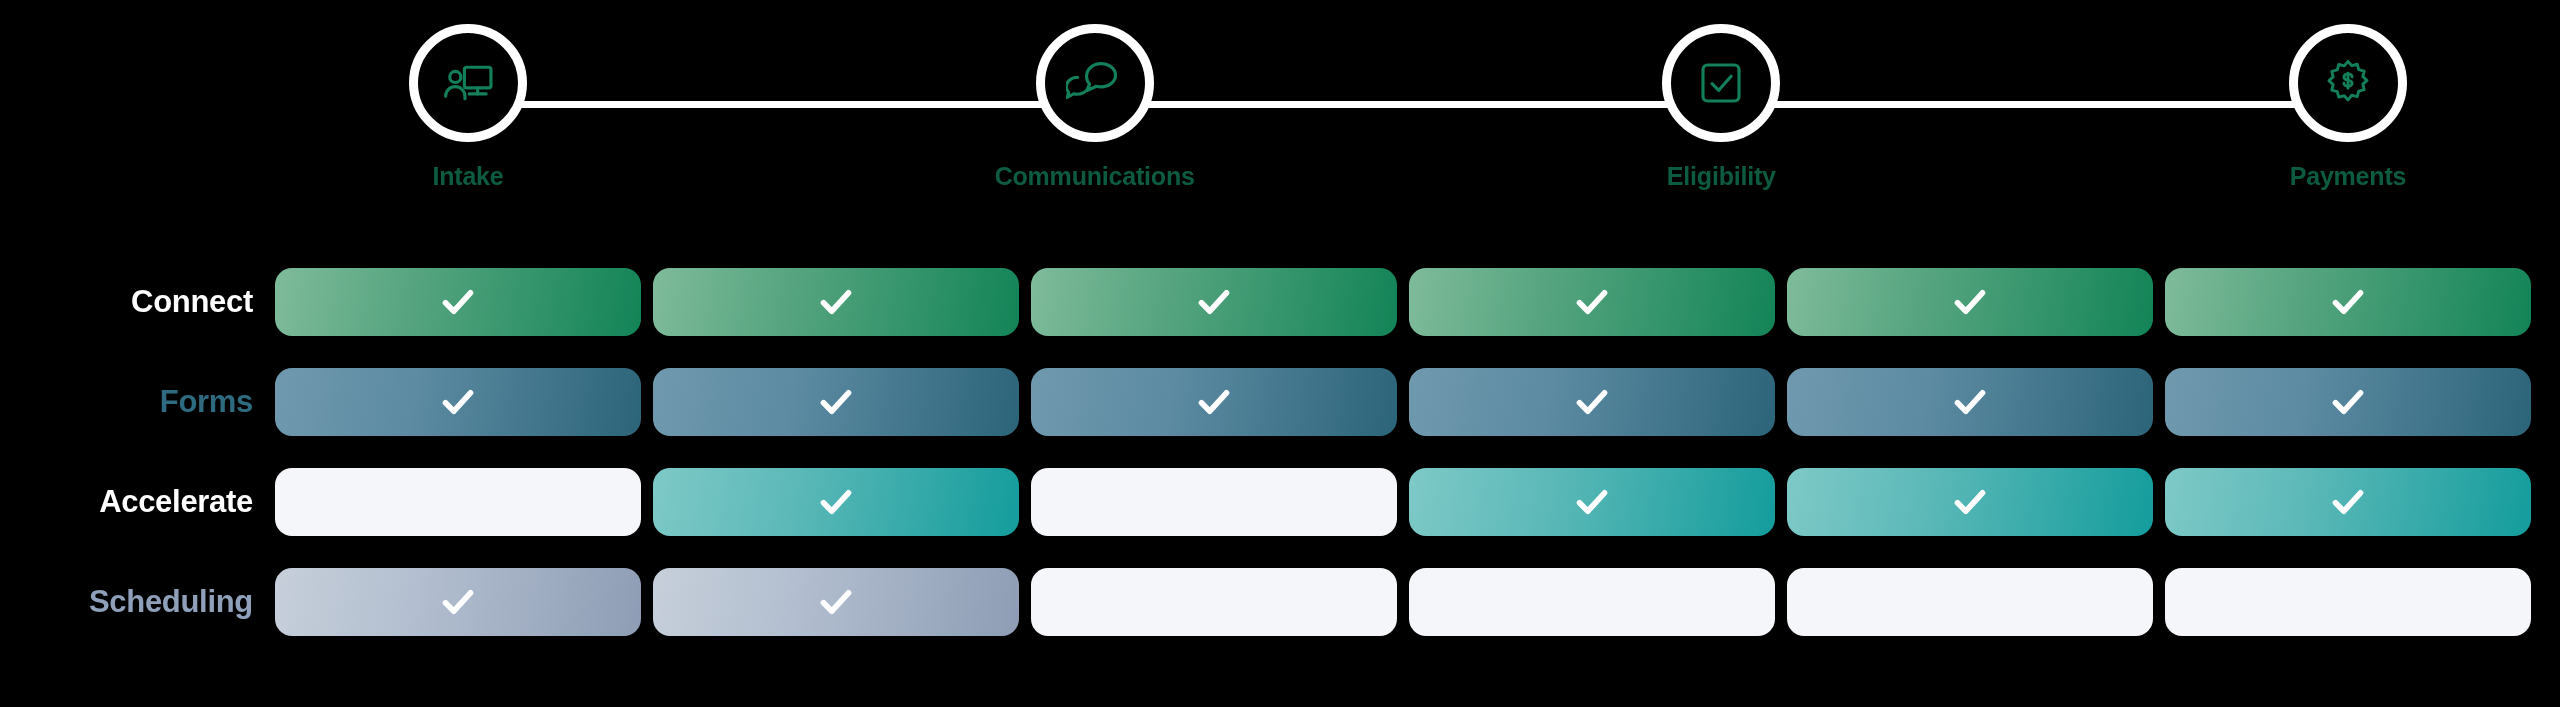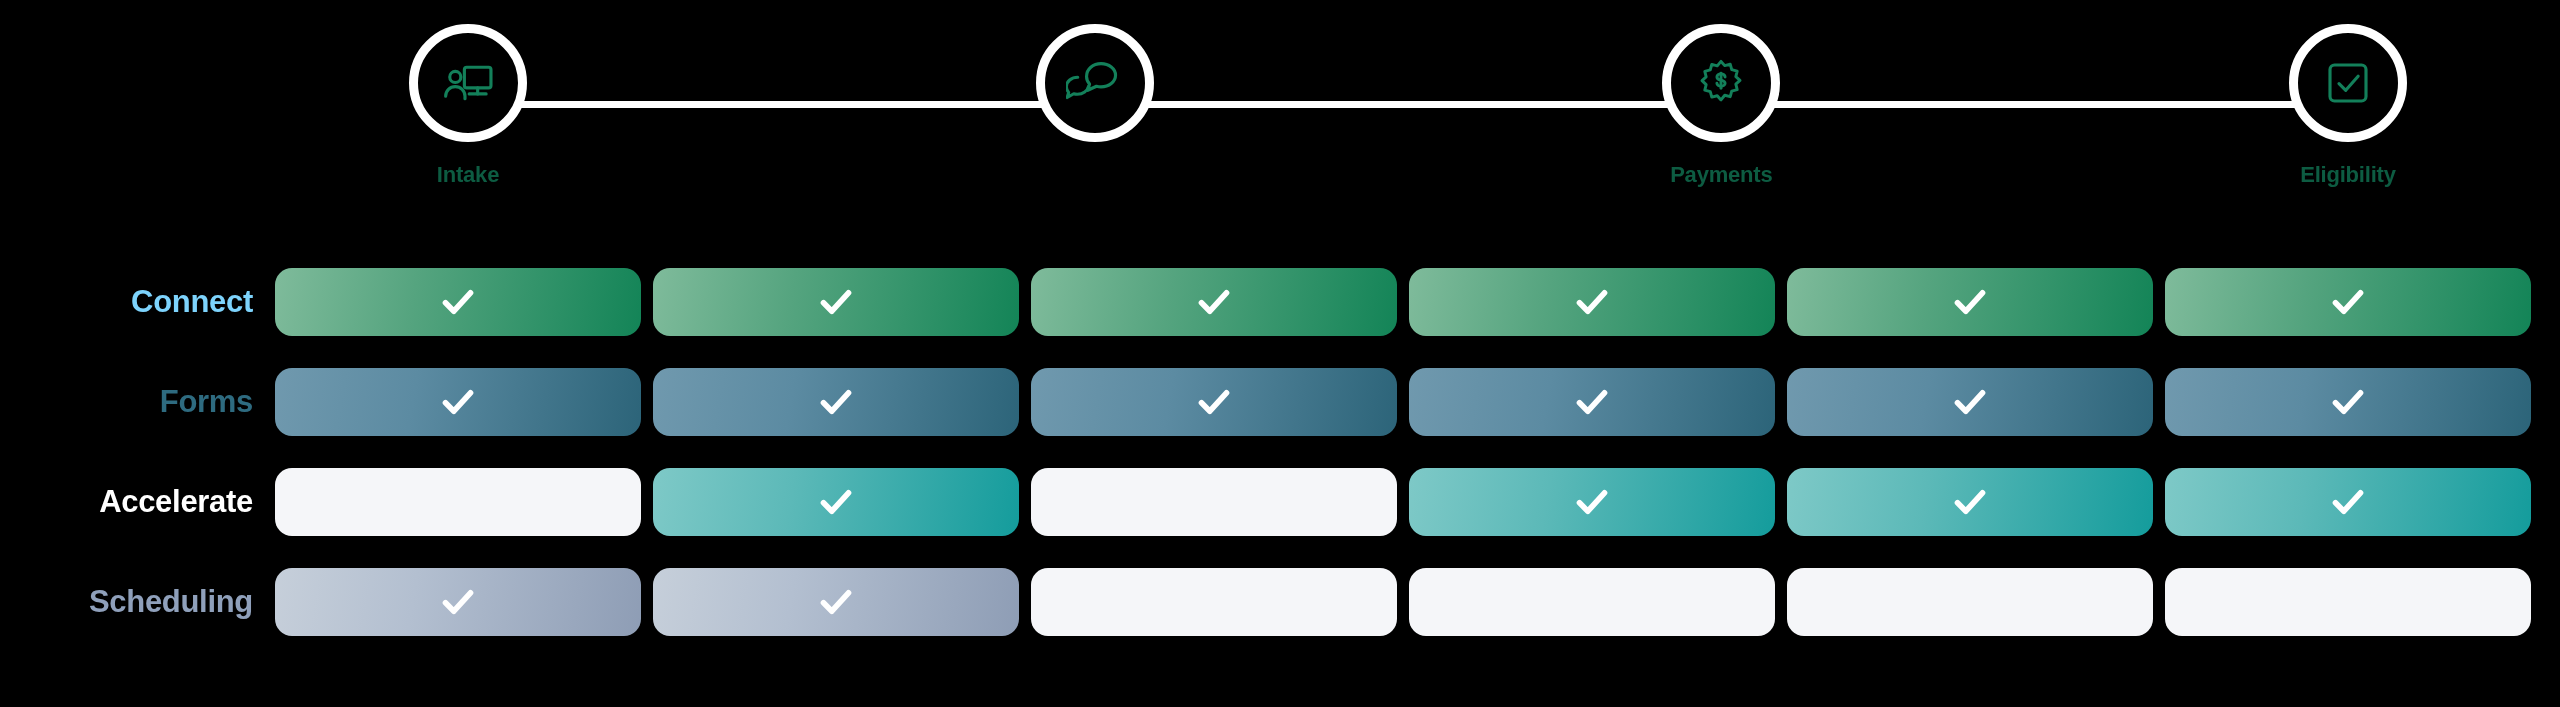--- a/index.html
+++ b/index.html
@@ -63,21 +63,21 @@
     display: flex;
     align-items: center;
     justify-content: center;
     z-index: 3;
   }
 
   .node-circle svg { display: block; }
 
   .node-label {
     margin-top: 20px;
-    font-size: 22px;
+    font-size: 25px;
     font-weight: bold;
     letter-spacing: -0.2px;
     color: #0d5c42;
     text-align: center;
     white-space: nowrap;
   }
 
   
   .matrix {
     position: absolute;
@@ -129,21 +129,21 @@
     width: 40px;
     height: 40px;
   }
 
   
   .row-connect .cell.filled   { background: linear-gradient(100deg, #7fbb9b 0%, #55a47f 38%, #138457 100%); }
   .row-engage .cell.filled    { background: linear-gradient(100deg, #7099ae 0%, #5c8ba2 38%, #2c6479 100%); }
   .row-accelerate .cell.filled{ background: linear-gradient(100deg, #7ec9c7 0%, #5cb9b8 38%, #149c9c 100%); }
   .row-scheduling .cell.filled{ background: linear-gradient(100deg, #c6cfda 0%, #b3bfd0 38%, #8e9db5 100%); }
 
-  .lbl-connect    { color: #7dd3fc; }
+  .lbl-connect    { color: #ffffff; }
   .lbl-engage     { color: #2e6b80; }
   .lbl-accelerate { color: #ffffff; }
   .lbl-scheduling { color: #8fa0bb; padding-left: 12px; }
 </style>
 </head>
 <body>
 
 <div class="board">
 
   <div class="timeline">
@@ -168,48 +168,49 @@
 
       <div class="node">
         <div class="node-circle">
           <span>
             <svg width="58" height="58" viewBox="0 0 48 48" fill="none" stroke="#13805a" stroke-width="2.6" stroke-linecap="round" stroke-linejoin="round">
               <path d="M29 8c6.6 0 12 4.3 12 9.6 0 5.3-5.4 9.6-12 9.6-1.3 0-2.6-.2-3.8-.5L18 30l1.5-5.1c-1.6-1.8-2.5-4-2.5-6.3C17 12.3 22.4 8 29 8z"></path>
               <path d="M18.6 26.9c-.7 3.6-4.6 6.4-9.3 6.4-1 0-2-.1-2.9-.4L1 36l1.2-4.2c-1.2-1.4-1.9-3-1.9-4.8 0-4.3 4.2-7.8 9.4-7.8"></path>
             </svg>
           </span>
         </div>
-      </div>
-
+        <div class="node-label">Communications</div>
+      </div>
+
+
+      <div class="node">
+        <div class="node-circle">
+          <span>
+            <svg width="54" height="54" viewBox="0 0 48 48" fill="none" stroke="#13805a" stroke-width="2.8" stroke-linecap="round" stroke-linejoin="round">
+              <rect x="8" y="8" width="32" height="32" rx="4"></rect>
+              <path d="M16 24.5l6 6 11-12.5"></path>
+            </svg>
+          </span>
+        </div>
+        <div class="node-label">Eligibility</div>
+      </div>
 
       <div class="node">
         <div class="node-circle">
           <span>
             <svg width="56" height="56" viewBox="0 0 48 48" fill="none" stroke="#13805a" stroke-width="2.5" stroke-linecap="round" stroke-linejoin="round">
               <path d="M24 5.5l3.2 3.6 4.7-1.2 1.3 4.7 4.7 1.3-1.2 4.7 3.6 3.2-3.6 3.2 1.2 4.7-4.7 1.3-1.3 4.7-4.7-1.2L24 38.5l-3.2-3.6-4.7 1.2-1.3-4.7-4.7-1.3 1.2-4.7L7.7 22l3.6-3.2-1.2-4.7 4.7-1.3 1.3-4.7 4.7 1.2L24 5.5z"></path>
               <path d="M24 15.5v13"></path>
               <path d="M27.5 18.8c0-1.5-1.6-2.6-3.5-2.6s-3.5 1.1-3.5 2.6 1.6 2.3 3.5 2.7 3.5 1.2 3.5 2.7-1.6 2.6-3.5 2.6-3.5-1.1-3.5-2.6"></path>
             </svg>
           </span>
         </div>
         <div class="node-label">Payments</div>
       </div>
 
-      <div class="node">
-        <div class="node-circle">
-          <span>
-            <svg width="54" height="54" viewBox="0 0 48 48" fill="none" stroke="#13805a" stroke-width="2.8" stroke-linecap="round" stroke-linejoin="round">
-              <rect x="8" y="8" width="32" height="32" rx="4"></rect>
-              <path d="M16 24.5l6 6 11-12.5"></path>
-            </svg>
-          </span>
-        </div>
-        <div class="node-label">Eligibility</div>
-      </div>
-
 
     </div>
   </div>
 
   <div class="matrix">
 
     <div class="row row-connect">
       <div class="row-label lbl-connect">Connect</div>
       <div class="cells">
         <div class="cell filled">

